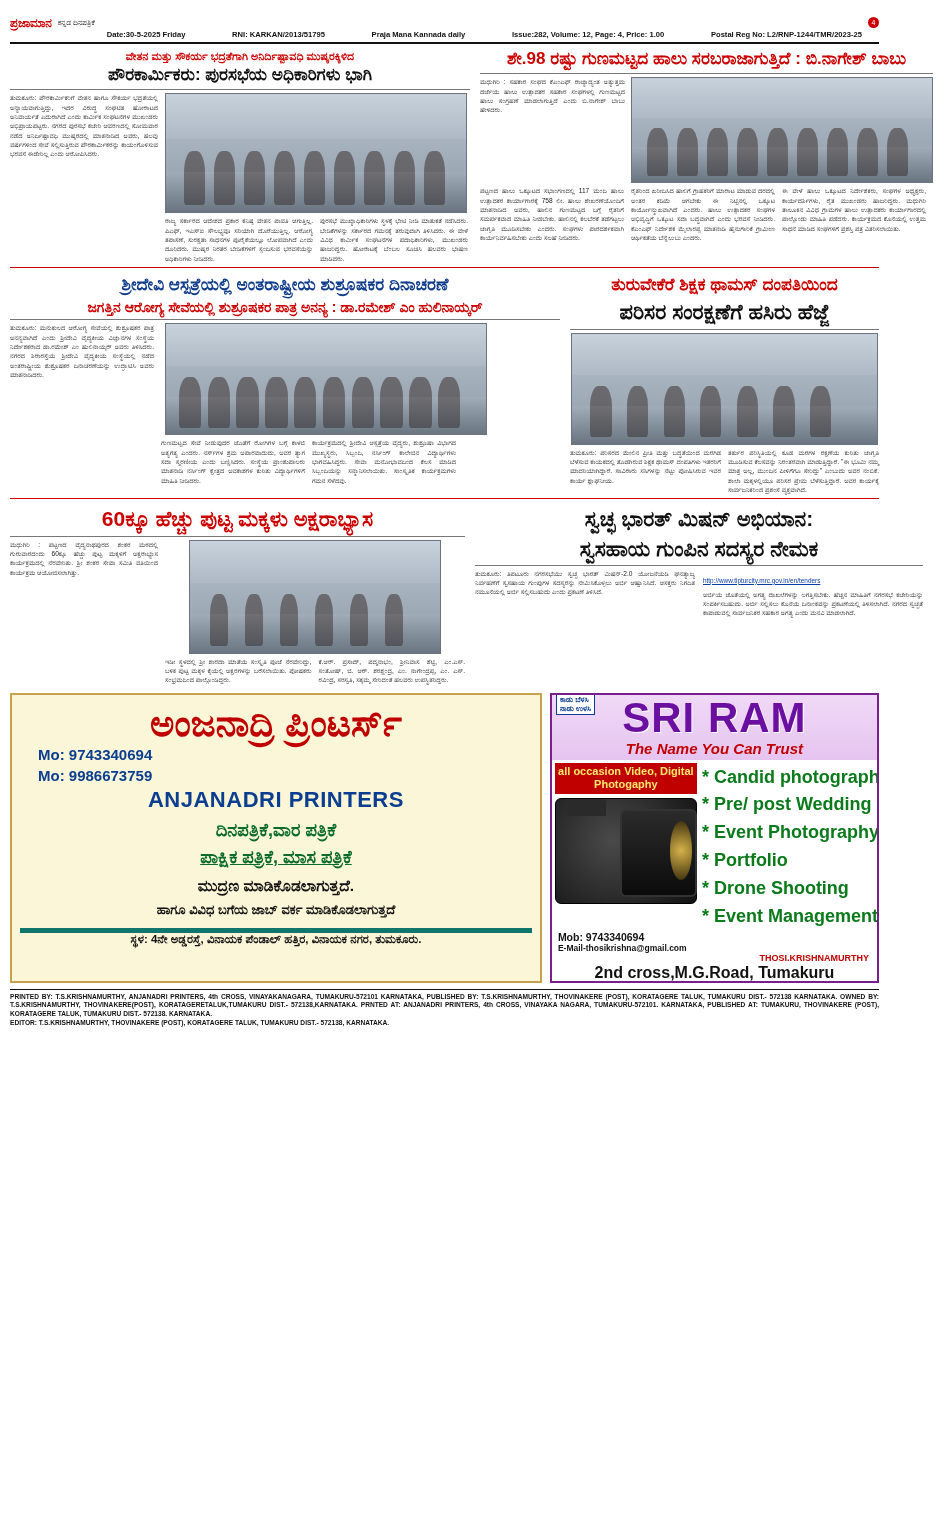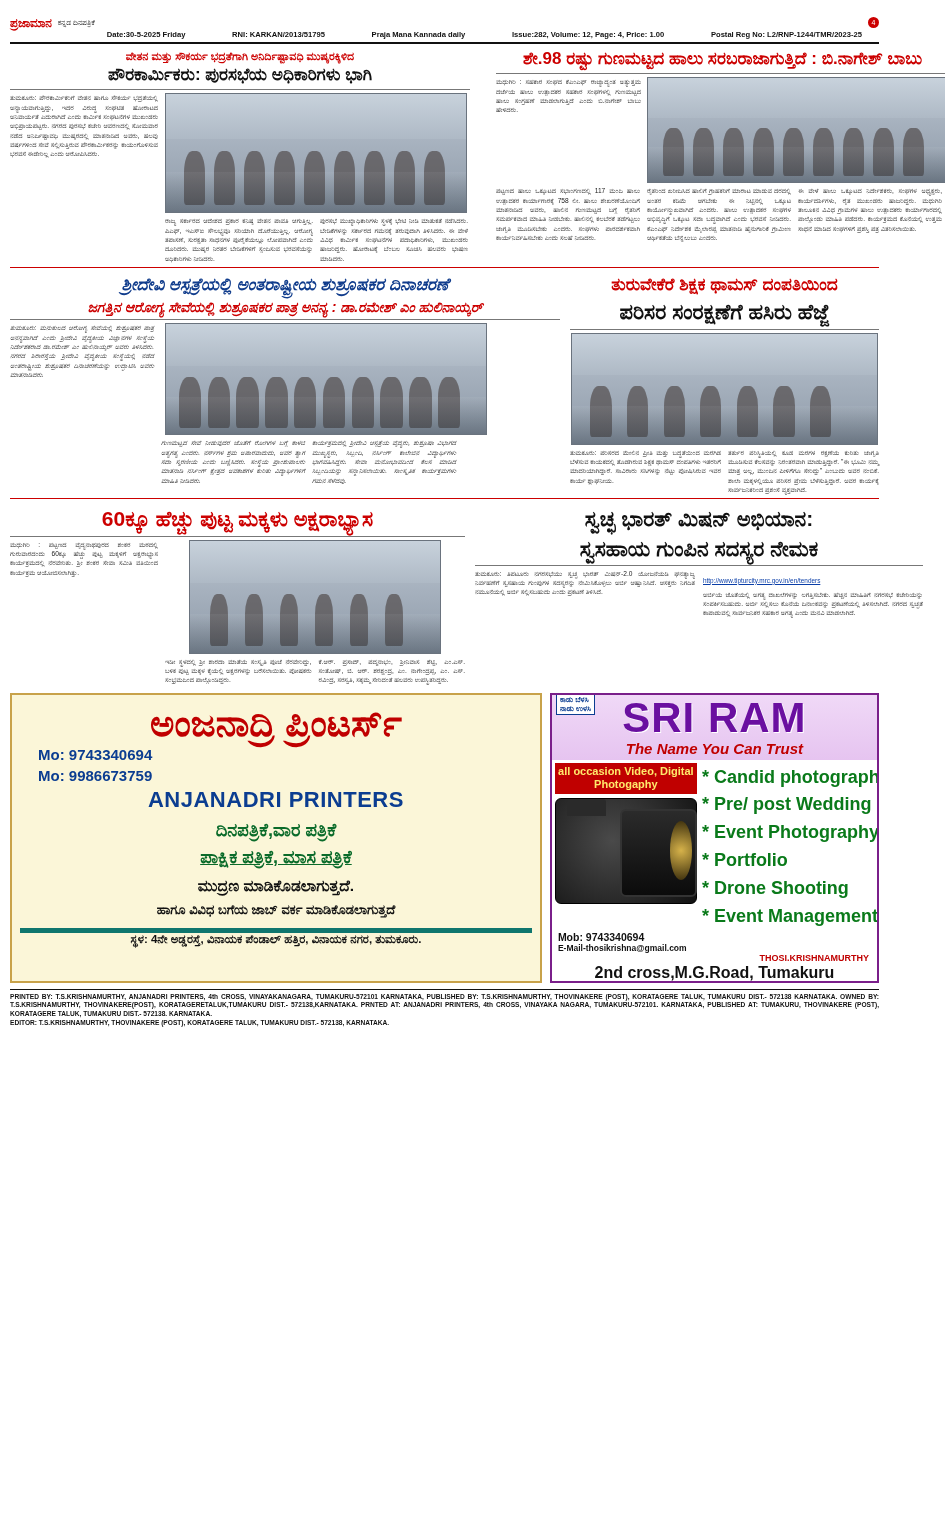--- a/index.html
+++ b/index.html
@@ -65,21 +65,21 @@
     line-height: 11px;
     margin-left: 4px;
   }
 
   
   .rule-red { border-top: 1.5px solid #c00; margin: 4px 0; }
   .rule-thin { border-top: 1px solid #777; margin: 3px 0; }
 
   .two-col-top {
     display: flex;
-    gap: 26px;
+    gap: 10px;
   }
   .col-left { width: 460px; }
   .col-right { width: 455px; }
 
   .kicker {
     color: #c00;
     font-size: 11px;
     font-weight: bold;
     text-align: center;
     line-height: 1.25;
@@ -161,21 +161,21 @@
   .s2-photo { width: 300px; height: 104px; }
   .story2-cols {
     display: flex;
     gap: 7px;
     margin-top: 3px;
   }
   .s2-c { width: 144px; }
 
   
   .mid-band { display: flex; gap: 10px; margin-top: 6px; }
-  .mid-left { width: 600px; font-style: italic; }
+  .mid-left { width: 600px; }
   .mid-right { width: 315px; }
 
   .s3-photo { width: 320px; height: 110px; margin: 0 auto 3px auto; }
   .story3-cols { display: flex; gap: 7px; }
   .s3-c { width: 144px; }
 
   .s4-photo { width: 305px; height: 110px; margin: 0 auto 3px auto; }
   .story4-cols { display: flex; gap: 7px; }
   .s4-c { width: 151px; }
 

